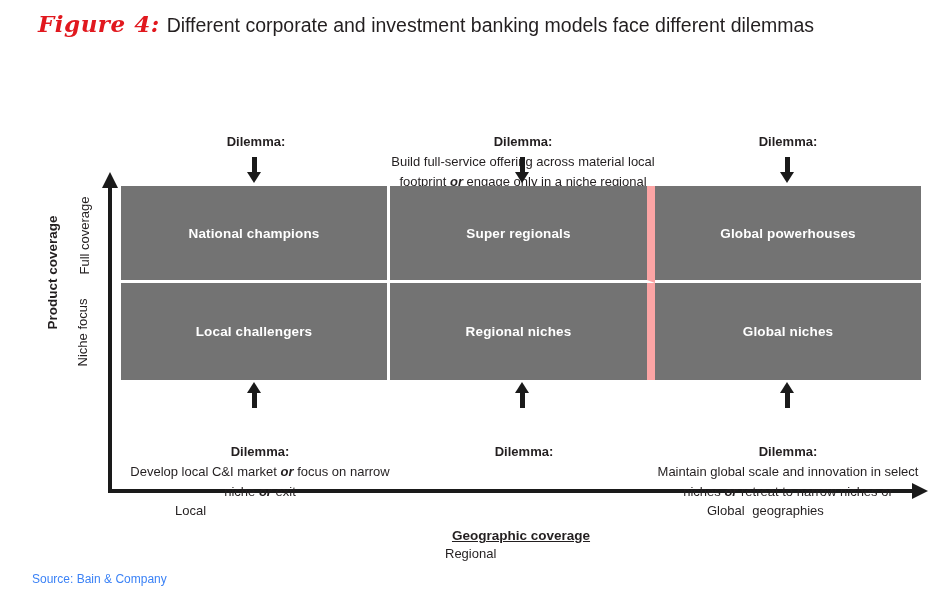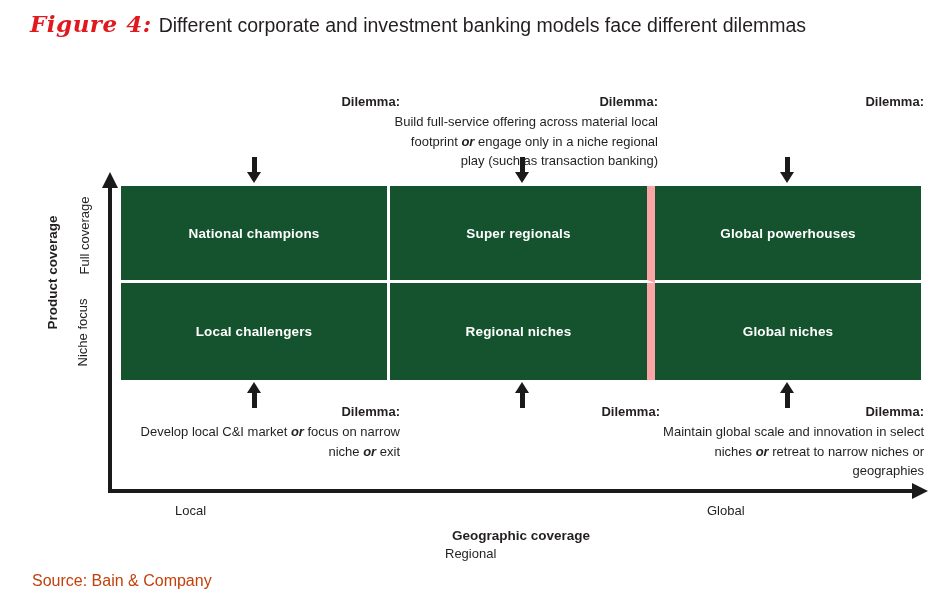--- a/index.html
+++ b/index.html
@@ -26,20 +26,21 @@
     white-space: nowrap;
   }
   #figure-label {
     font-family: "DejaVu Serif", serif;
     font-style: italic;
     font-weight: 700;
     font-size: 23px;
     color: #e1181e;
     letter-spacing: 0.5px;
     vertical-align: baseline;
+    margin-left: 8px;
   }
   #title-text {
     font-family: "Liberation Sans", sans-serif;
     font-size: 19.5px;
     font-weight: 400;
     color: #231f20;
     margin-left: 7px;
     vertical-align: baseline;
   }
 
@@ -49,21 +50,21 @@
     left: 121px;
     top: 186px;
     width: 800px;
     height: 194px;
     display: grid;
     grid-template-columns: 269px 265px 266px;
     grid-template-rows: 97px 97px;
     background: #ffffff;
   }
   .cell {
-    background: #14532d;
+    background: #737373;
     display: flex;
     align-items: center;
     justify-content: center;
     color: #ffffff;
     font-size: 13.5px;
     font-weight: 700;
     letter-spacing: 0.15px;
     box-sizing: border-box;
   }
   .cell.c1 { border-right: 3px solid #ffffff; }
@@ -132,40 +133,42 @@
 
   #x-axis-title {
     position: absolute;
     left: 121px;
     top: 528px;
     width: 800px;
     text-align: center;
     font-size: 13.5px;
     font-weight: 700;
     color: #231f20;
+    text-decoration: underline;
   }
   .x-tick {
     position: absolute;
     top: 503px;
     width: 160px;
     text-align: left;
     font-size: 13px;
     color: #231f20;
   }
   #x-tick-local    { left: 175px; }
   #x-tick-regional { left: 445px; margin-top: 43px; }
   #x-tick-global   { left: 707px; }
 
   
   .dilemma {
     position: absolute;
-    text-align: right;
+    text-align: center;
     font-size: 13px;
     line-height: 1.52;
     color: #231f20;
+    margin-top: 40px;
   }
   .dilemma .head {
     font-weight: 700;
     display: block;
   }
   .dilemma .body { display: block; }
   .dilemma b { font-weight: 700; font-style: italic; }
 
   .top-dilemma { top: 92px; }
   #dilemma-top-1 { left: 112px; width: 288px; }
@@ -206,22 +209,22 @@
   #arrow-down-3 { left: 778px; top: 157px; }
   #arrow-up-1   { left: 245px; top: 382px; }
   #arrow-up-2   { left: 513px; top: 382px; }
   #arrow-up-3   { left: 778px; top: 382px; }
 
   
   #source-note {
     position: absolute;
     left: 32px;
     top: 572px;
-    font-size: 16px;
-    color: #c2410c;
+    font-size: 12px;
+    color: #3b82f6;
   }
 </style>
 </head>
 <body>
 
 <div id="title-bar">
   <span id="figure-label">Figure 4:</span><span id="title-text">Different corporate and investment banking models face different dilemmas</span>
 </div>
 
 <div class="dilemma top-dilemma" id="dilemma-top-1">

